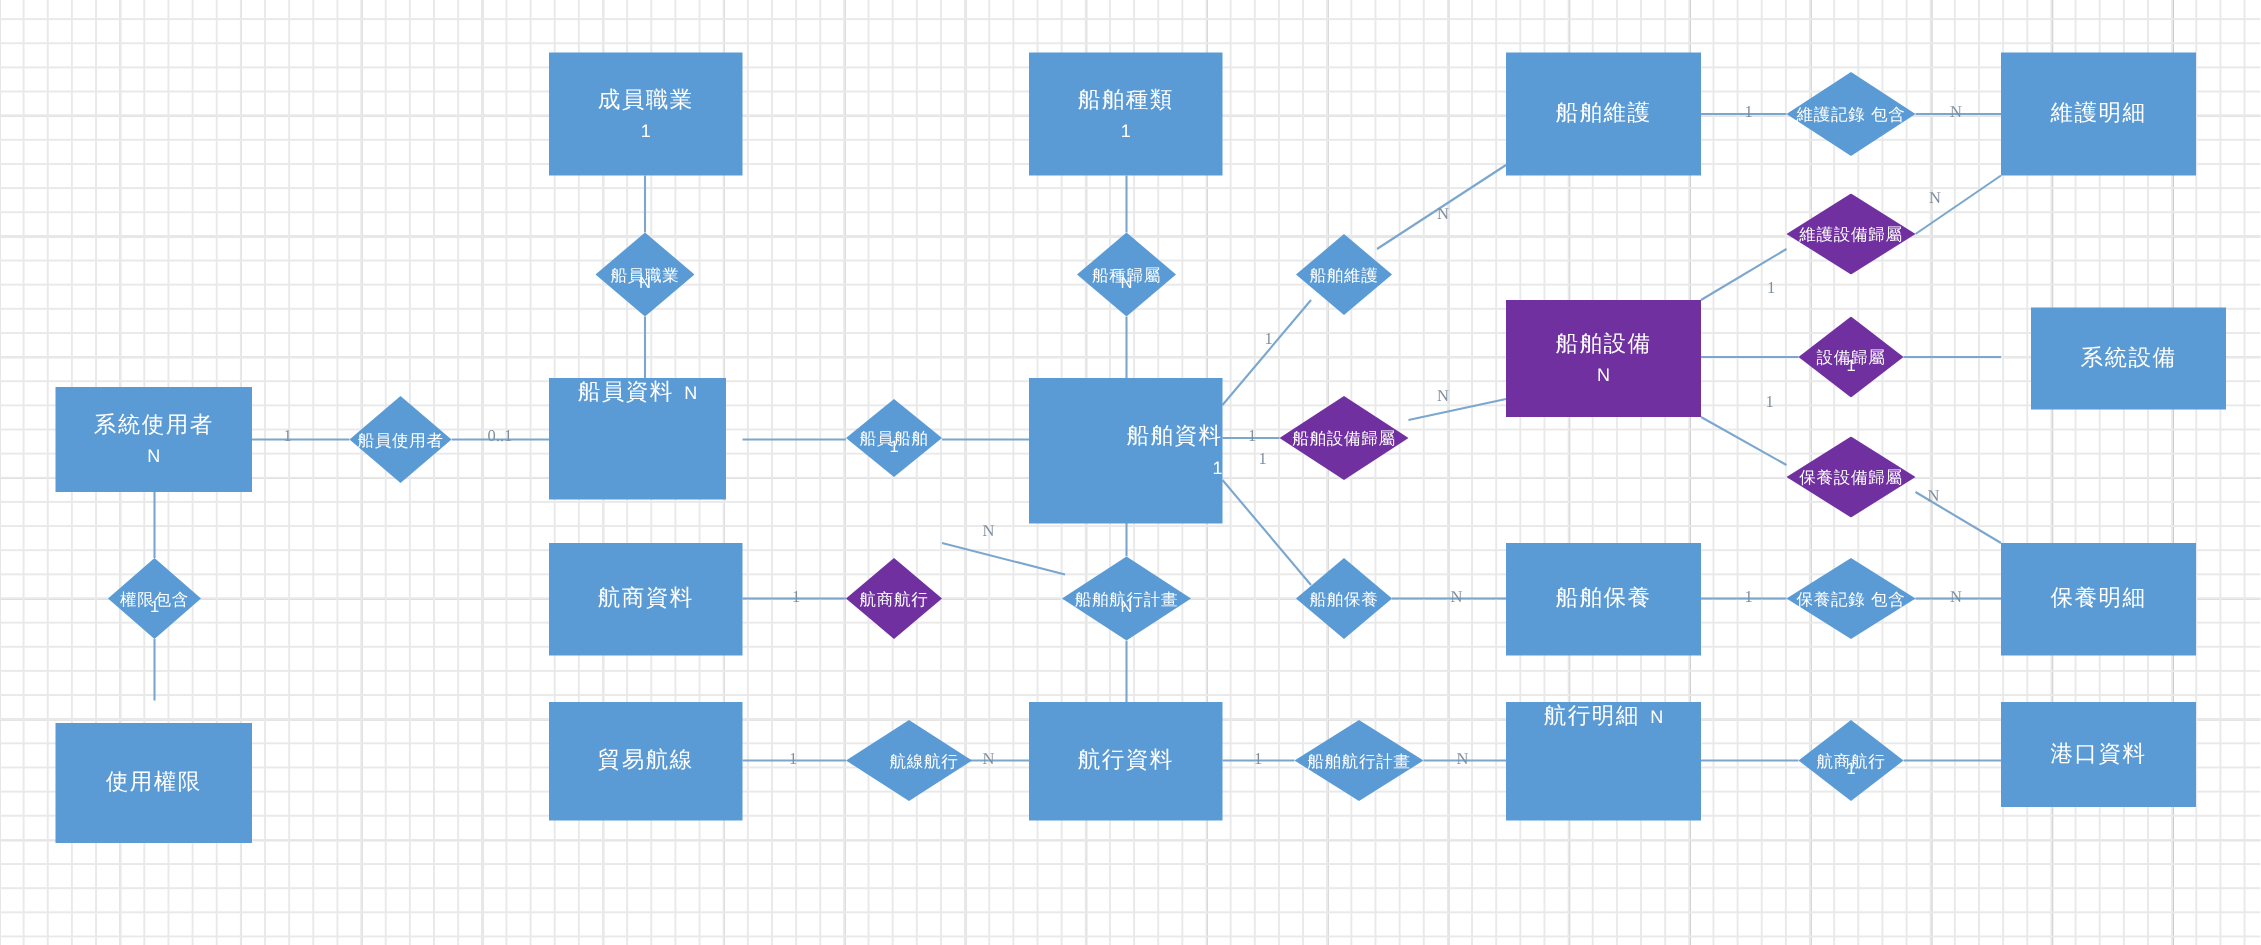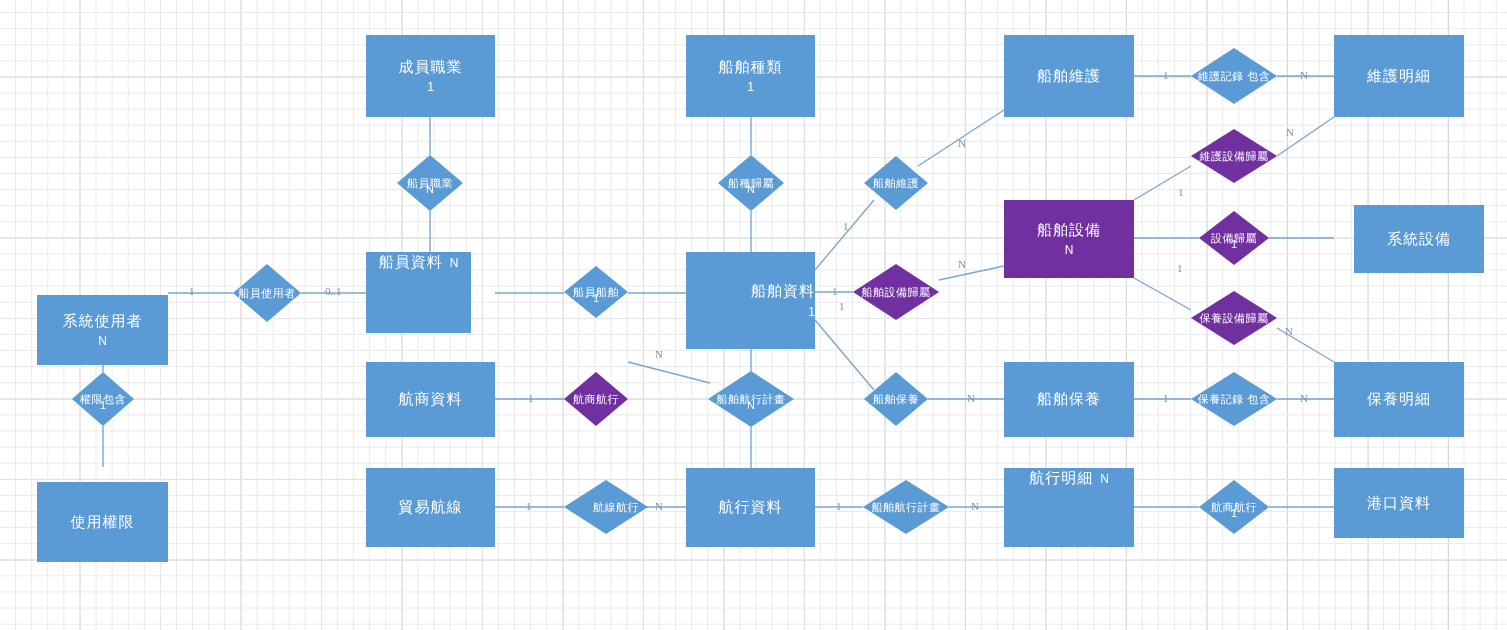--- a/index.html
+++ b/index.html
@@ -133,32 +133,32 @@
       <line x1="1334" y1="117" x2="1277" y2="156" stroke="#7BA7CE" stroke-width="1.4"></line>
       <line x1="1191" y1="166" x2="1134" y2="200" stroke="#7BA7CE" stroke-width="1.4"></line>
       <line x1="1134" y1="238" x2="1199" y2="238" stroke="#7BA7CE" stroke-width="1.4"></line>
       <line x1="1269" y1="238" x2="1334" y2="238" stroke="#7BA7CE" stroke-width="1.4"></line>
       <line x1="1134" y1="278" x2="1191" y2="310" stroke="#7BA7CE" stroke-width="1.4"></line>
       <line x1="1277" y1="328" x2="1334" y2="362" stroke="#7BA7CE" stroke-width="1.4"></line>
       <line x1="1134" y1="399" x2="1191" y2="399" stroke="#7BA7CE" stroke-width="1.4"></line>
       <line x1="1277" y1="399" x2="1334" y2="399" stroke="#7BA7CE" stroke-width="1.4"></line>
     </svg>
   <div id="shapes">
-      <div class="entity blue" style="left: 37px; top: 258px; width: 131px; height: 70px; margin-top: 37px;">
+      <div class="entity blue" style="left: 37px; top: 258px; width: 131px; height: 70px;">
         <span>系統使用者</span>
         <span class="ent-card">N</span>
       </div>
       <div class="entity blue" style="left: 37px; top: 467px; width: 131px; height: 80px; margin-top: 15px;">
         <span>使用權限</span>
       </div>
       <div class="entity blue" style="left: 366px; top: 35px; width: 129px; height: 82px;">
         <span>成員職業</span>
         <span class="ent-card">1</span>
       </div>
-      <div class="entity blue inline-card" style="left: 366px; top: 252px; width: 105px; height: 81px;">
+      <div class="entity blue inline-card" style="left: 366px; top: 252px; width: 118px; height: 81px;">
         <span>船員資料</span>
         <span class="ent-card">N</span>
       </div>
       <div class="entity blue" style="left: 366px; top: 362px; width: 129px; height: 75px;">
         <span>航商資料</span>
       </div>
       <div class="entity blue" style="left: 366px; top: 468px; width: 129px; height: 79px;">
         <span>貿易航線</span>
       </div>
       <div class="entity blue" style="left: 686px; top: 35px; width: 129px; height: 82px; align-items: center;">

